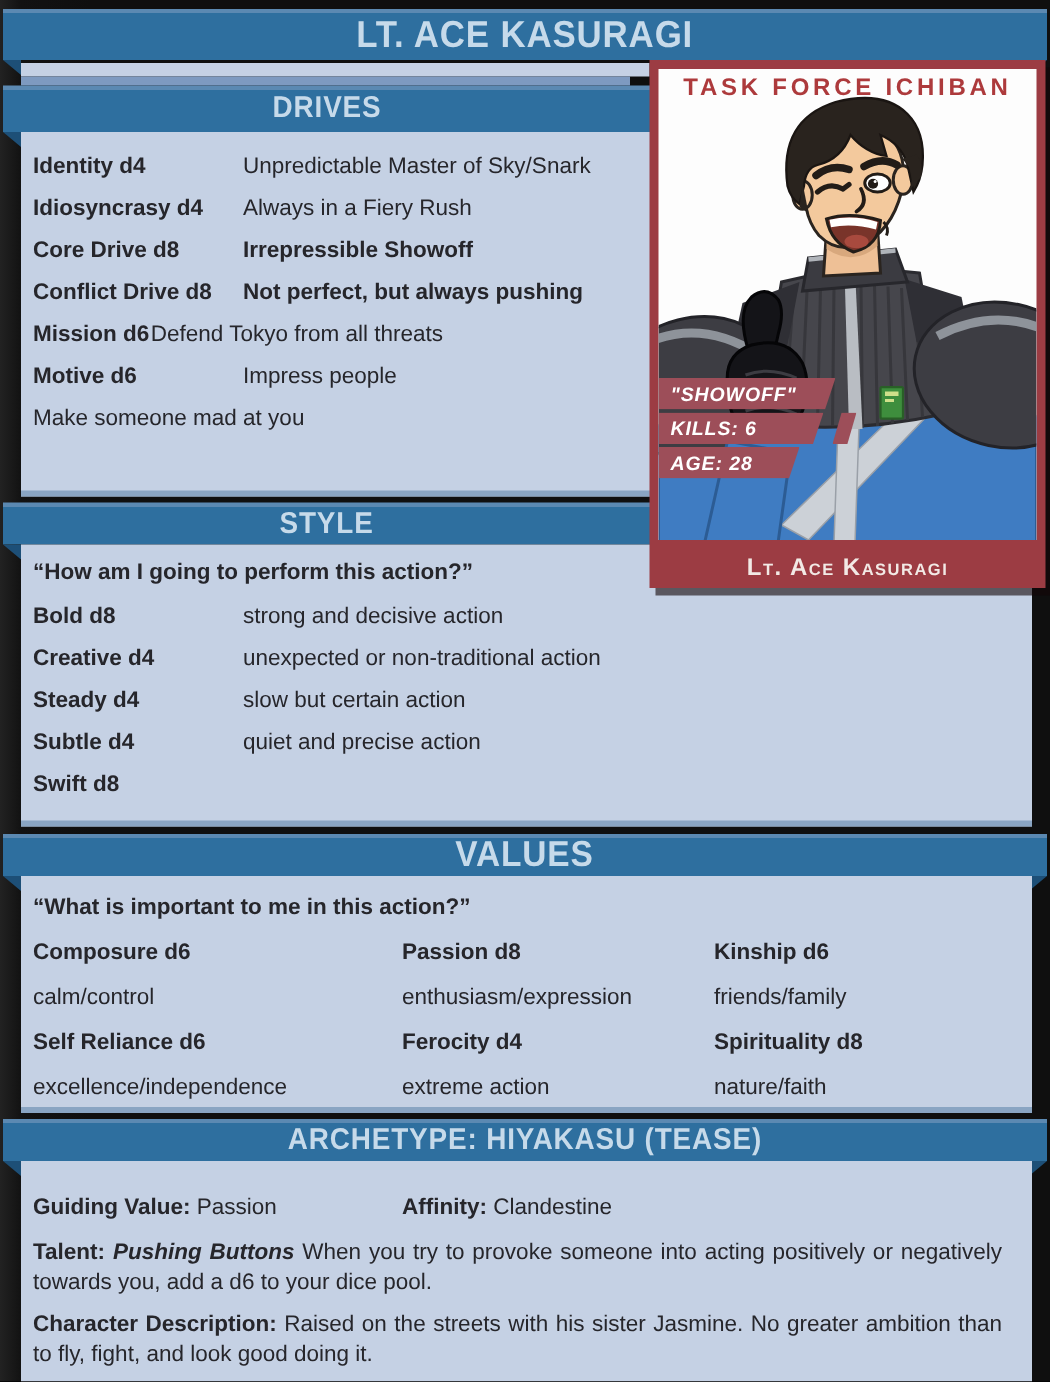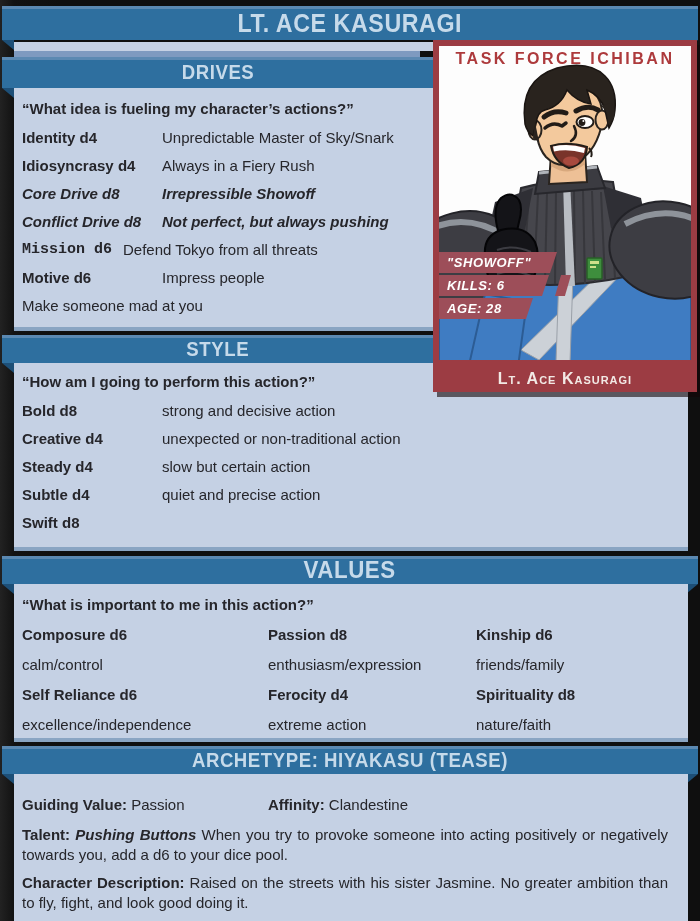--- a/index.html
+++ b/index.html
@@ -17,22 +17,22 @@
     color:var(--header_text);font-weight:bold;}
   .ribbon .rt{display:inline-block;transform:scaleX(.93);letter-spacing:.6px;white-space:nowrap;}
   .fold{position:absolute;width:12px;height:10px;background:var(--header_fold);}
   .fold.l{clip-path:polygon(0 0,100% 0,100% 100%);}
   .fold.r{clip-path:polygon(0 0,100% 0,0 100%);}
   .panel{position:absolute;background:var(--panel_bg);border-bottom:4px solid var(--panel_edge);
     box-sizing:border-box;padding:0 8px;font-size:15px;}
   .qrow{height:24px;line-height:24px;font-weight:bold;margin-bottom:3px;}
   .row{display:flex;height:28px;line-height:28px;}
   .row .lbl{width:140px;font-weight:bold;flex:none;}
-  .row.tight .lbl{width:auto;margin-right:11px;font-family:Liberation Mono, monospace;}
-  .row.em .lbl,.row.em .val{font-style:italic;font-weight:bold;}
+  .row.tight .lbl{width:auto;margin-right:1px;}
+  .row.em .lbl,.row.em .val{font-weight:bold;}
   .vgrid{display:grid;grid-template-columns:246px 208px auto;}
   .vgrid div{height:30px;line-height:30px;}
   .vname{font-weight:bold;}
   .pair{display:flex;height:24px;line-height:24px;}
   .pair .p1{width:246px;flex:none;}
   .para{margin:8px 12px 0 0;line-height:20px;text-align:justify;}
   b.inl{font-weight:bold;} i.tal{font-weight:bold;font-style:italic;}
   
   .card{position:absolute;left:433px;top:40px;width:264px;height:352px;box-sizing:border-box;
     background:var(--card_border);padding:6px;box-shadow:4px 5px 0 rgba(18,5,6,.6);z-index:6;}
@@ -61,21 +61,20 @@
   <div class="fold r" style="left:686px;top:40px;"></div>
 
   <div style="position:absolute;left:14px;top:42px;width:419px;height:9px;background:var(--panel_bg);"></div>
   <div style="position:absolute;left:14px;top:51px;width:406px;height:6px;background:var(--panel_edge2);"></div>
 
   <div class="ribbon" style="left:2px;top:57px;width:432px;height:31px;font-size:20px;">
     <span class="rt">DRIVES</span>
   </div>
   <div class="fold l" style="left:2px;top:88px;"></div>
   <div class="panel" style="left:14px;top:88px;width:674px;height:243px;padding-top:9px;">
-    <div class="qrow">“What idea is fueling my character’s actions?”</div>
     <div class="row">
       <span class="lbl">Identity d4</span>
       <span class="val">Unpredictable Master of Sky/Snark</span>
       </div>
     <div class="row">
       <span class="lbl">Idiosyncrasy d4</span>
       <span class="val">Always in a Fiery Rush</span>
       </div>
     <div class="row em">
       <span class="lbl">Core Drive d8</span>

